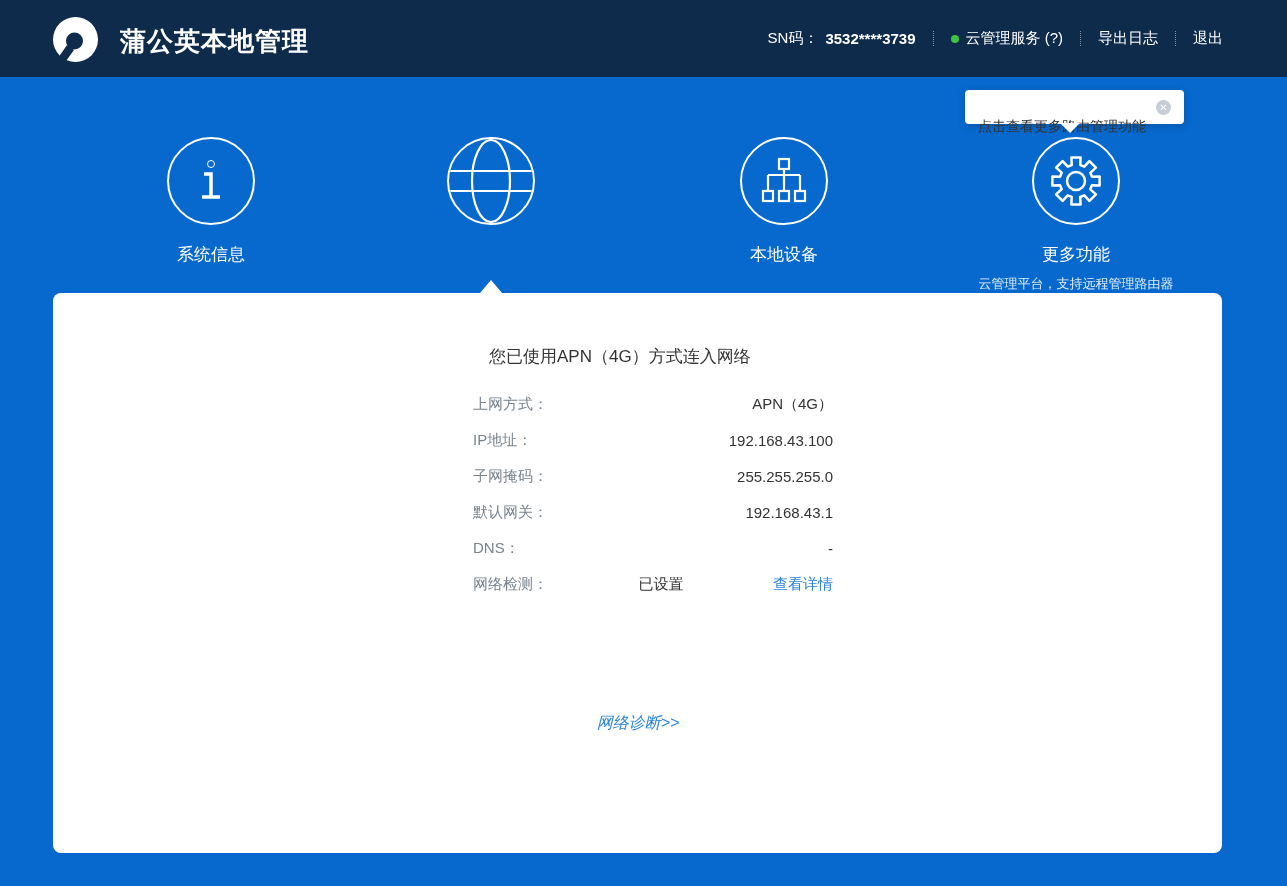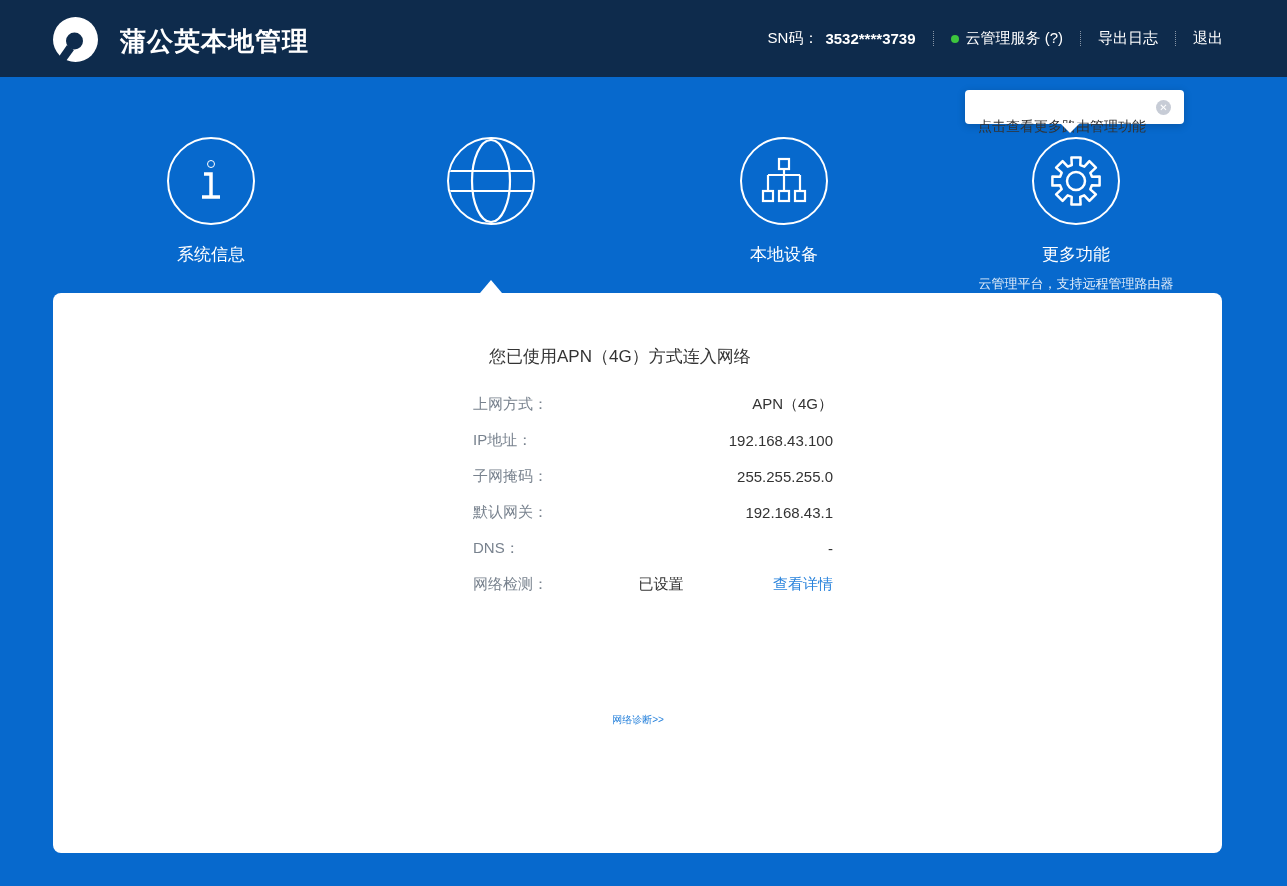--- a/index.html
+++ b/index.html
@@ -46,21 +46,21 @@
   .card-title { position:absolute; left:420px; top:52px; font-size:17px; color:#333;margin-left:16px; }
   .rows { position:absolute; left:420px; top:93px; width:360px; }
   .row { height:36px; display:flex; align-items:center; font-size:15px;justify-content:space-between; }
   .row-label { width:90px; color:#78828e; }
   .row-value { color:#333; }
   .row-link { color:#2b84dc; margin-left:14px; cursor:pointer; }
   .switch-btn { position:absolute; left:420px; top:364px; width:330px; height:38px; background:#0e70d6;
     color:#fff; font-size:15px; border:none; border-radius:2px; cursor:pointer;
     font-family:"Liberation Sans","DejaVu Sans",sans-serif; }
   .diag-link { position:absolute; left:420px; top:420px; width:330px; text-align:center;
-    font-size:10px; color:#2b84dc; cursor:pointer; }
+    font-size:16px; color:#2b84dc; cursor:pointer;font-style:italic; }
 </style>
 </head>
 <body>
 
 <div id="app">
 
   <div class="header">
     <svg class="logo" viewBox="0 0 45 45">
       <circle cx="22.5" cy="22.5" r="22.5" fill="#ffffff"></circle>
       <circle cx="21.5" cy="24" r="8.5" fill="#0e2b4c"></circle>

